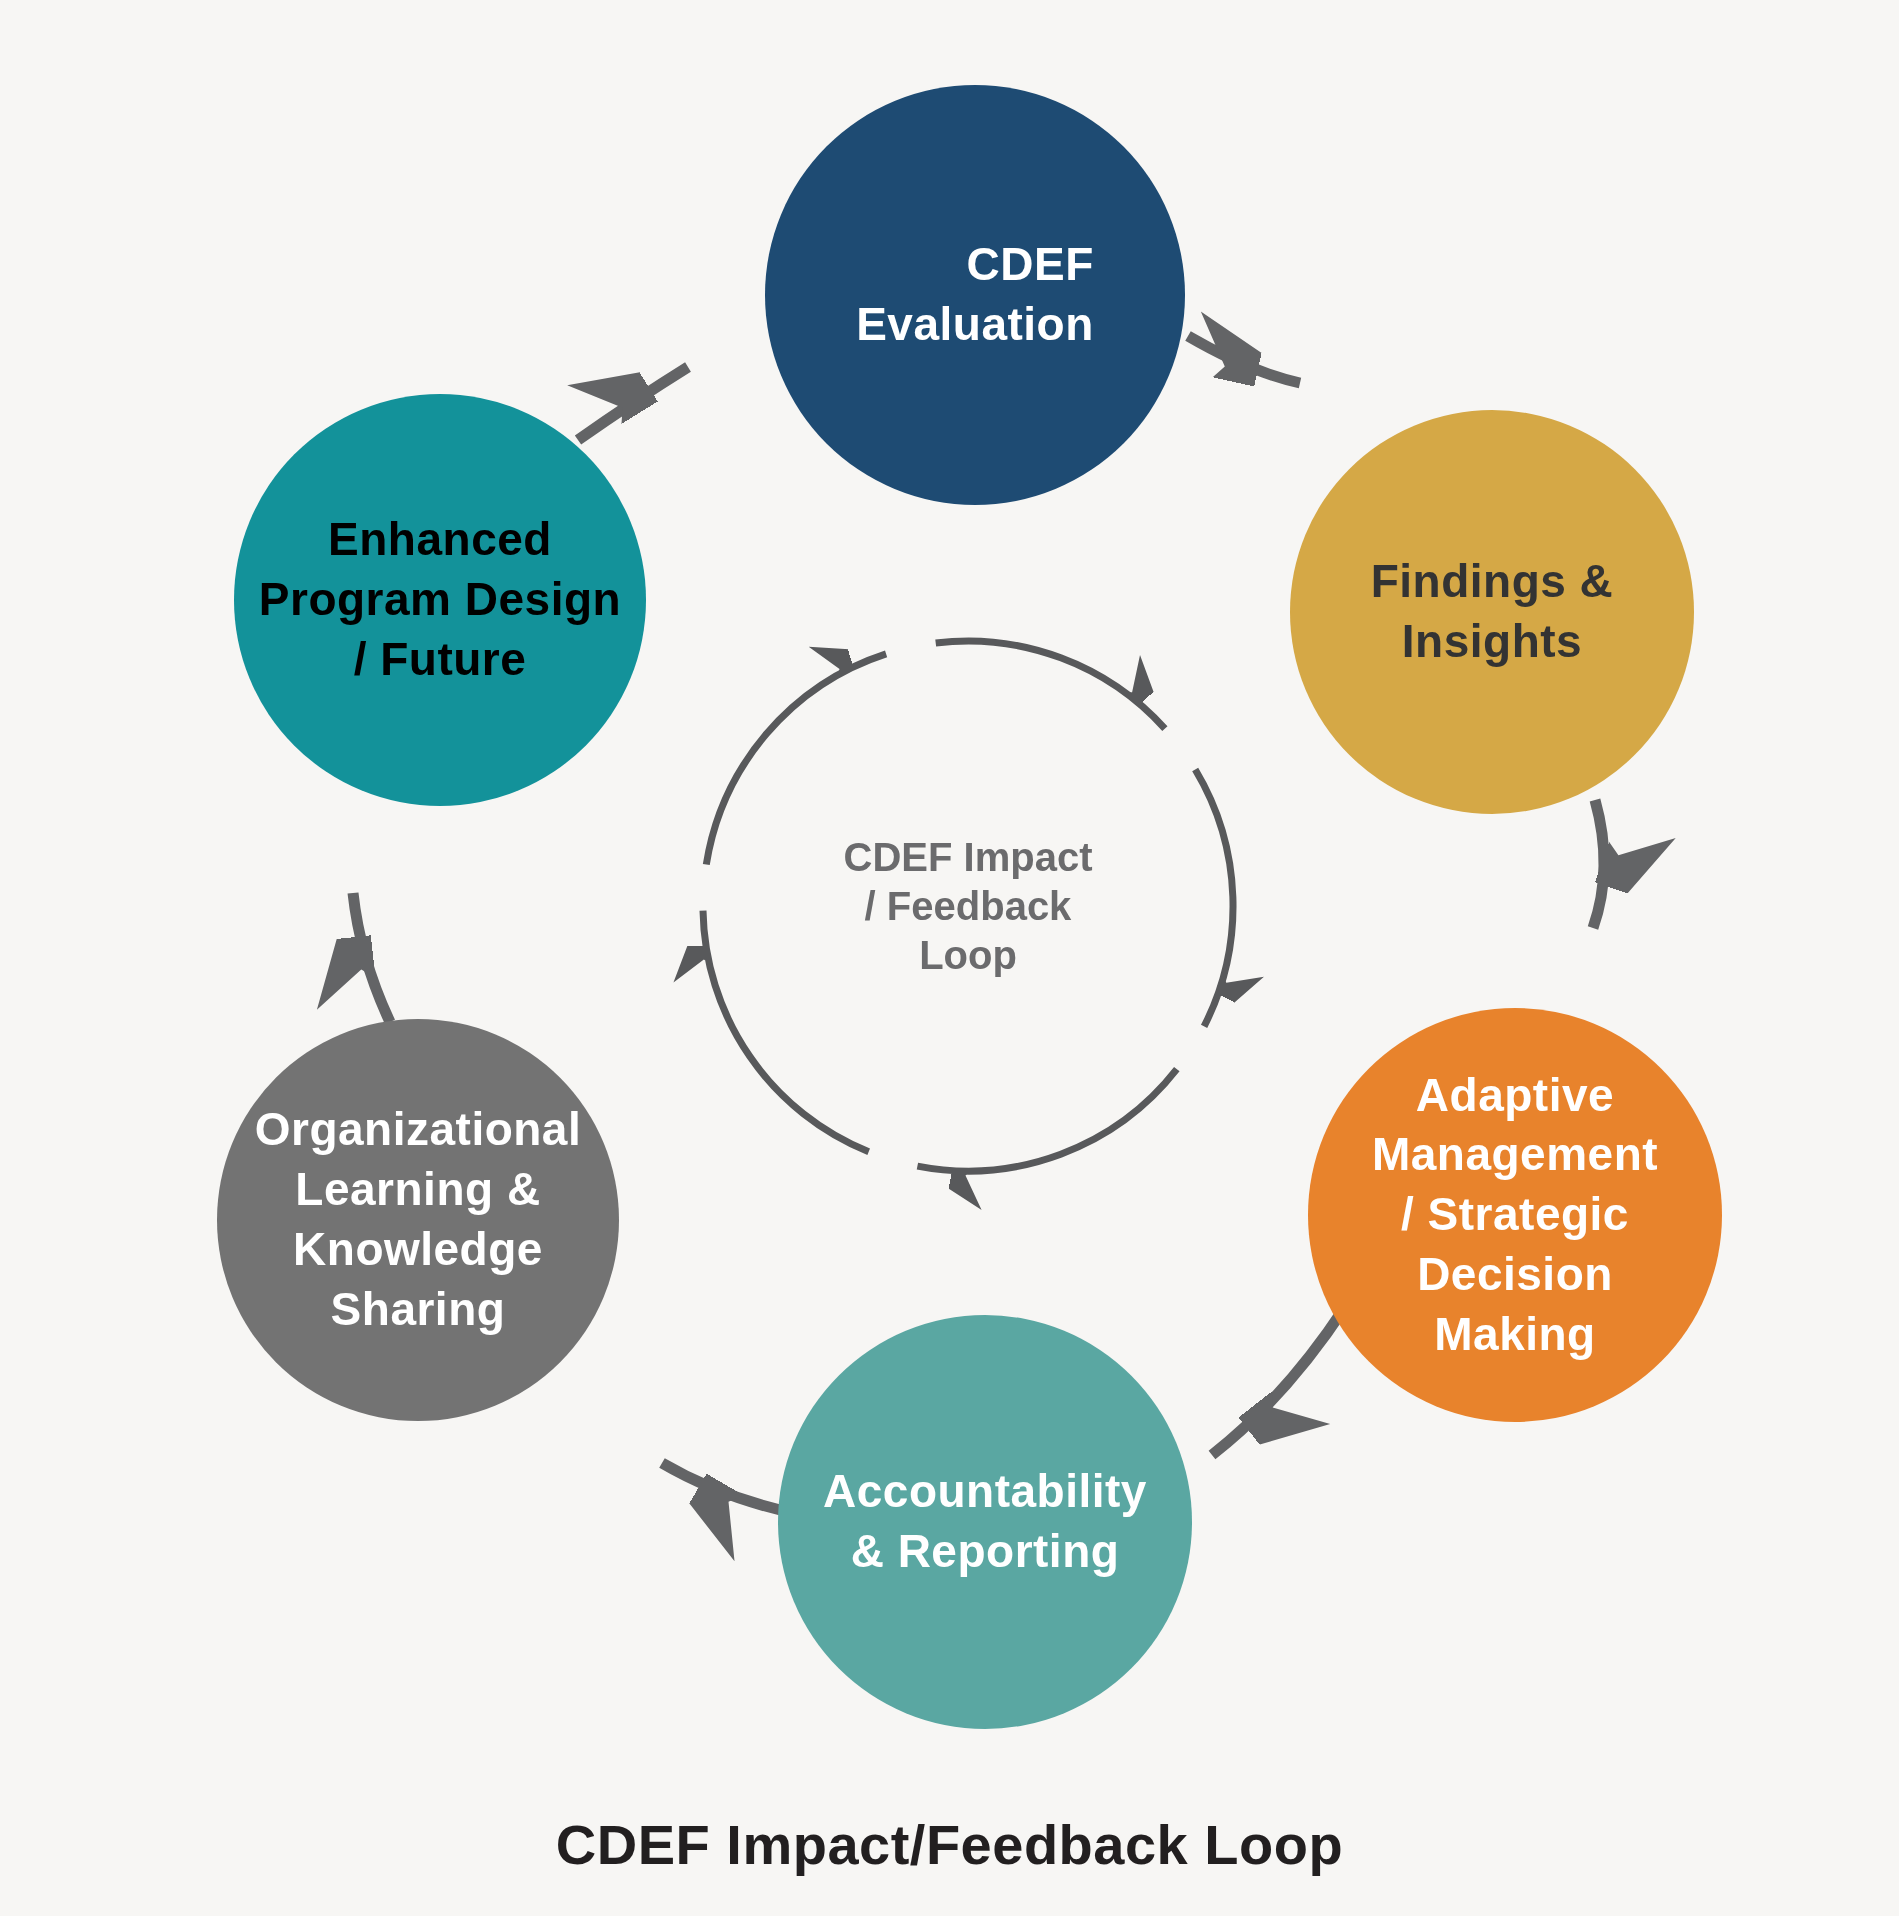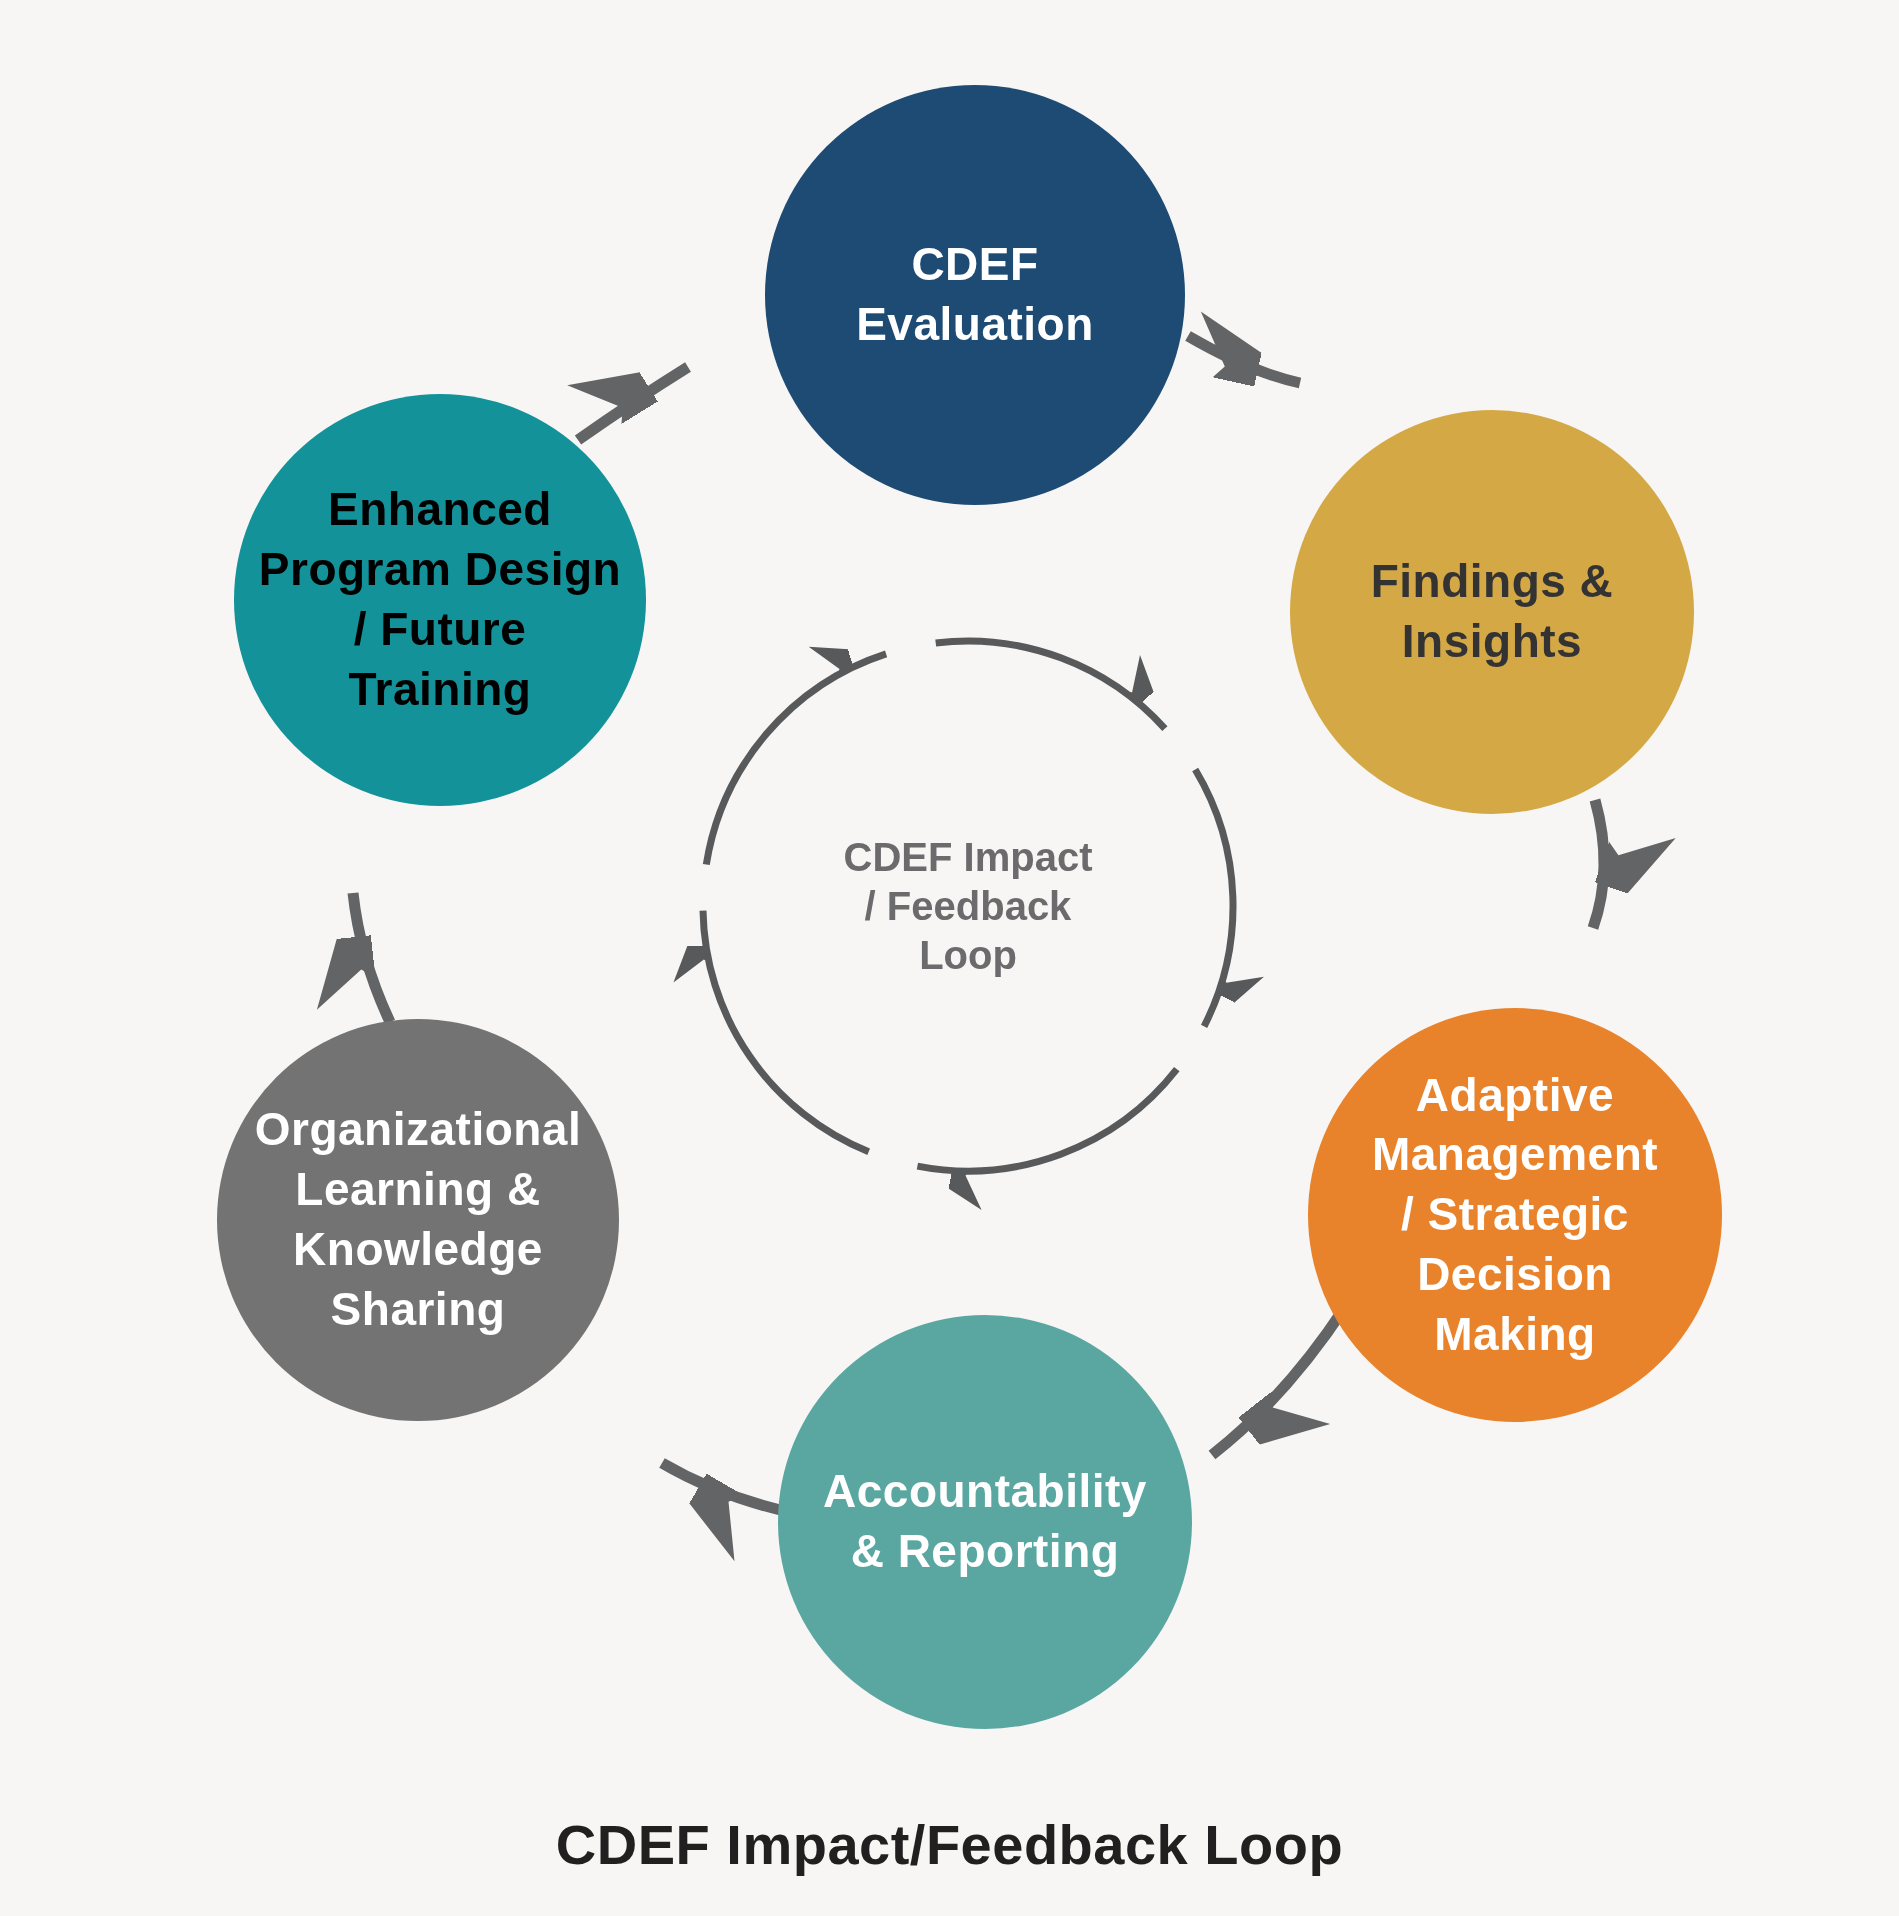--- a/index.html
+++ b/index.html
@@ -95,21 +95,21 @@
 
     <path class="connector" d="M1188,336 Q1250,372 1300,383" marker-end="url(#headBig)"></path>
     <path class="connector" d="M1595,800 Q1614,868 1593,928" marker-end="url(#headBig)"></path>
     <path class="connector" d="M1345,1307 Q1285,1398 1212,1455" marker-end="url(#headBig)"></path>
     <path class="connector" d="M798,1514 Q722,1498 662,1463" marker-end="url(#headBig)"></path>
     <path class="connector" d="M390,1022 Q360,958 353,893" marker-end="url(#headBig)"></path>
     <path class="connector" d="M578,440 Q635,400 688,367" marker-end="url(#headBig)"></path>
   </svg>
 
   <div id="nodes">
-      <div class="node" style="left: 975px; top: 295px; width: 420px; height: 420px; background: rgb(30, 75, 115); color: rgb(255, 255, 255);">
+      <div class="node" style="left: 975px; top: 295px; width: 420px; height: 420px; background: rgb(30, 75, 115); color: rgb(255, 255, 255); text-align: right;">
         <div class="label">
           <div>CDEF</div>
           <div>Evaluation</div>
         </div>
       </div>
       <div class="node" style="left: 1492px; top: 612px; width: 404px; height: 404px; background: rgb(213, 168, 70); color: rgb(51, 51, 51);">
         <div class="label">
           <div>Findings &amp;</div>
           <div>Insights</div>
         </div>
@@ -135,21 +135,20 @@
           <div>Learning &amp;</div>
           <div>Knowledge</div>
           <div>Sharing</div>
         </div>
       </div>
       <div class="node" style="left: 440px; top: 600px; width: 412px; height: 412px; background: rgb(19, 146, 154); color: #000000;">
         <div class="label">
           <div>Enhanced</div>
           <div>Program Design</div>
           <div>/ Future</div>
-          <div>Training</div>
         </div>
       </div>
     </div>
 
   <div class="center-label">
       <div>CDEF Impact</div>
       <div>/ Feedback</div>
       <div>Loop</div>
     </div>
 

